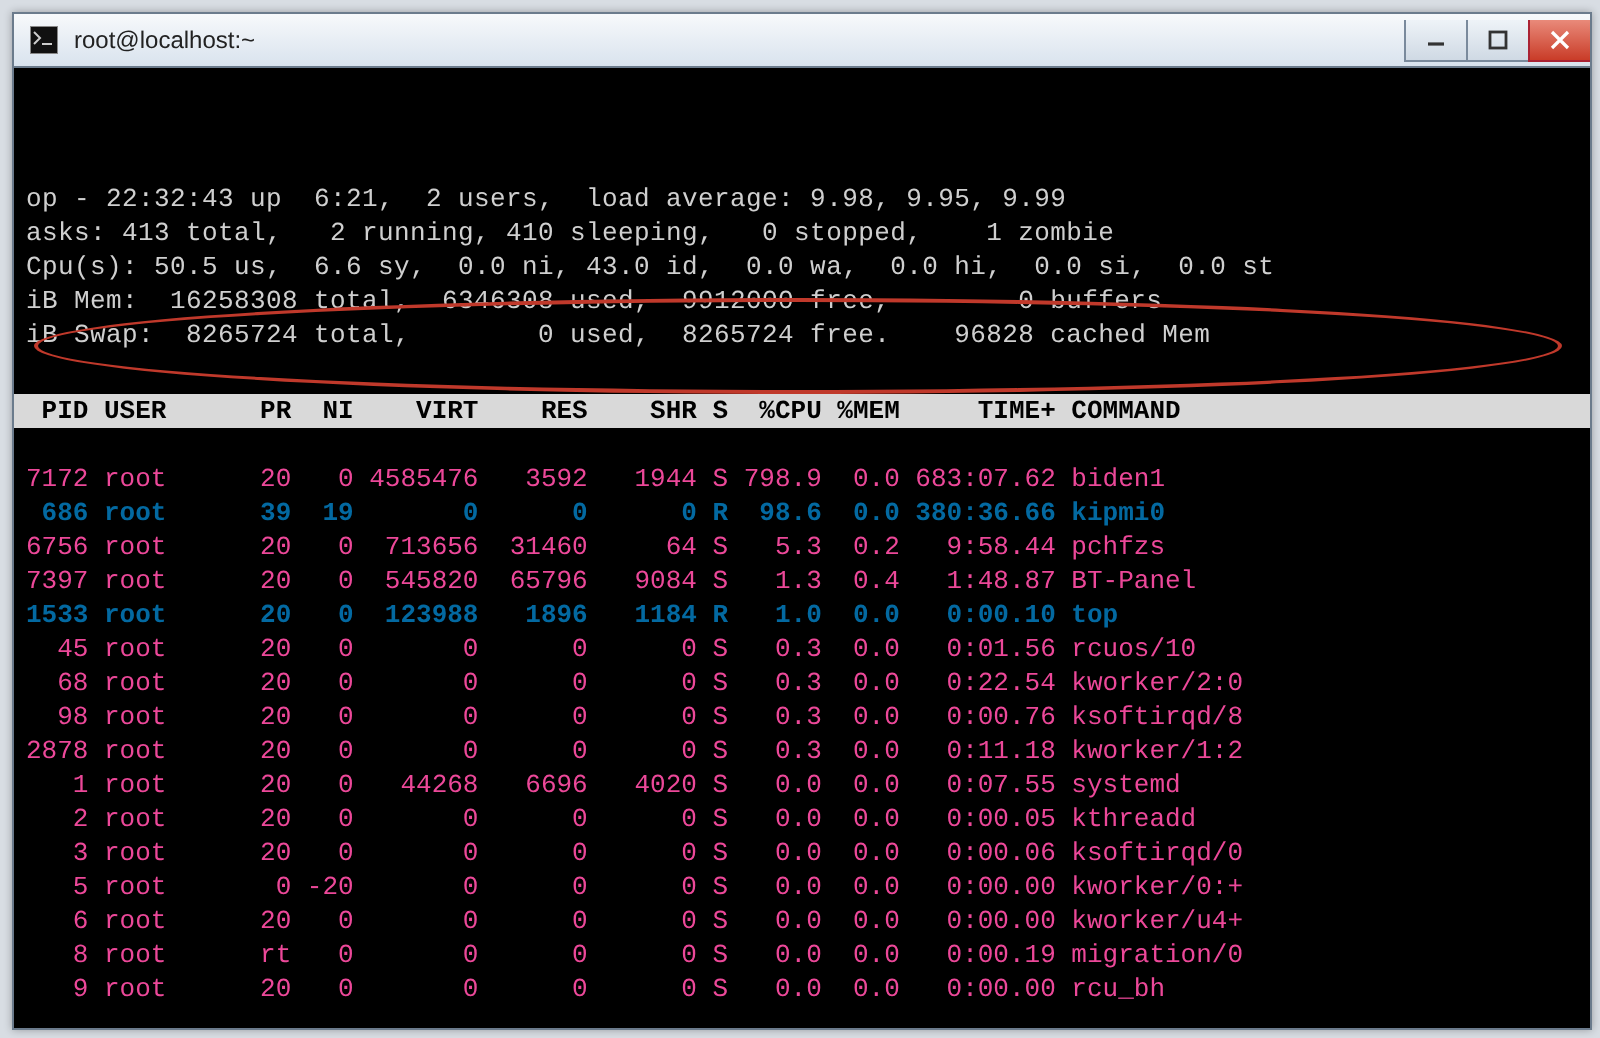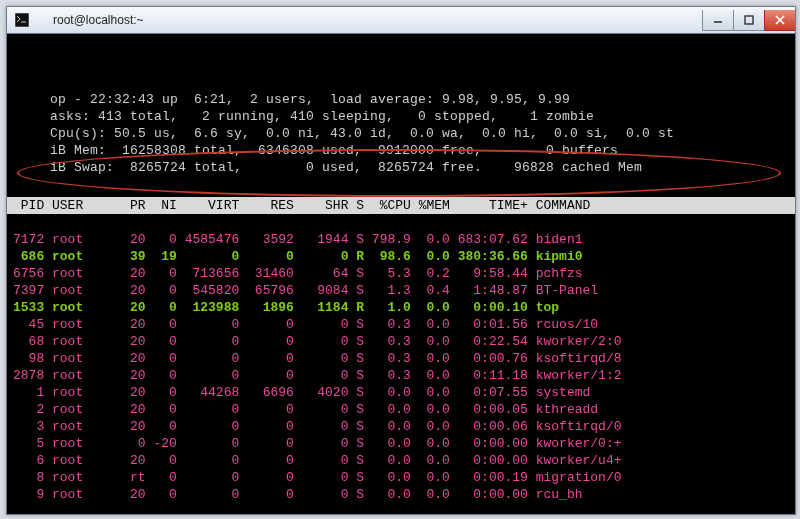--- a/index.html
+++ b/index.html
@@ -1,31 +1,31 @@
 <!DOCTYPE html>
 <html><head>
 <meta charset="utf-8">
 <style>
   html,body{margin:0;padding:0;background:#d8dde3;height:100%;width:800px;overflow:hidden;font-family:sans-serif;}
   .window{position:absolute;left:6px;top:6px;width:788px;height:507px;border:1px solid #6b7b8c;background:#000;box-shadow:0 0 4px rgba(0,0,0,.3);}
   .titlebar{height:26px;background:linear-gradient(#f7f9fb,#d9e3ee);display:flex;align-items:center;justify-content:space-between;padding:0 0 0 8px;border-bottom:1px solid #6b7b8c;}
-  .titlebar-left{display:flex;align-items:center;gap:24px;}
+  .titlebar-left{display:flex;align-items:center;gap:8px;}
   .titlebar-icon{width:14px;height:14px;}
   .titlebar-icon svg{width:14px;height:14px;display:block;}
   .titlebar-title{font-size:12px;color:#222;}
   .titlebar-buttons{display:flex;height:20px;}
   .win-btn{width:30px;height:20px;margin-left:0;display:flex;align-items:center;justify-content:center;border:1px solid #7a8a9c;border-top:none;border-right:none;background:linear-gradient(#eef3f8,#cfd9e4);}
   .win-btn.close{background:linear-gradient(#e98a7a,#c93c28);border-color:#a23;}
   .win-btn svg{width:10px;height:10px;display:block;}
   .term{position:absolute;left:0;top:27px;right:0;bottom:0;background:#000;color:#cfcfcf;font-family:"Courier New",monospace;font-size:13px;line-height:17px;padding:6px 0 0 0;overflow:hidden;white-space:pre;}
-  .summary{padding:0 6px 4px 6px;letter-spacing:.2px;margin-left:37px;}
-  .hdr{background:#d9d9d9;color:#000;padding:0 6px;font-weight:normal;}
+  .summary{padding:0 6px 4px 6px;letter-spacing:.2px;}
+  .hdr{background:#d9d9d9;color:#000;padding:0 6px;font-weight:bold;}
   .rows{padding:0 6px;}
   .row{color:#ec4899;}
-  .row.bold{font-weight:bold;color:#84cc16;}
+  .row.bold{font-weight:bold;color:#0369a1;}
   .ellipse{position:absolute;pointer-events:none;border:2px solid #c0392b;border-radius:50%/50%;}
 </style>
 </head>
 <body>
 
 <div class="window">
 
   <div class="titlebar">
     <div class="titlebar-left">
       <span class="titlebar-icon">

